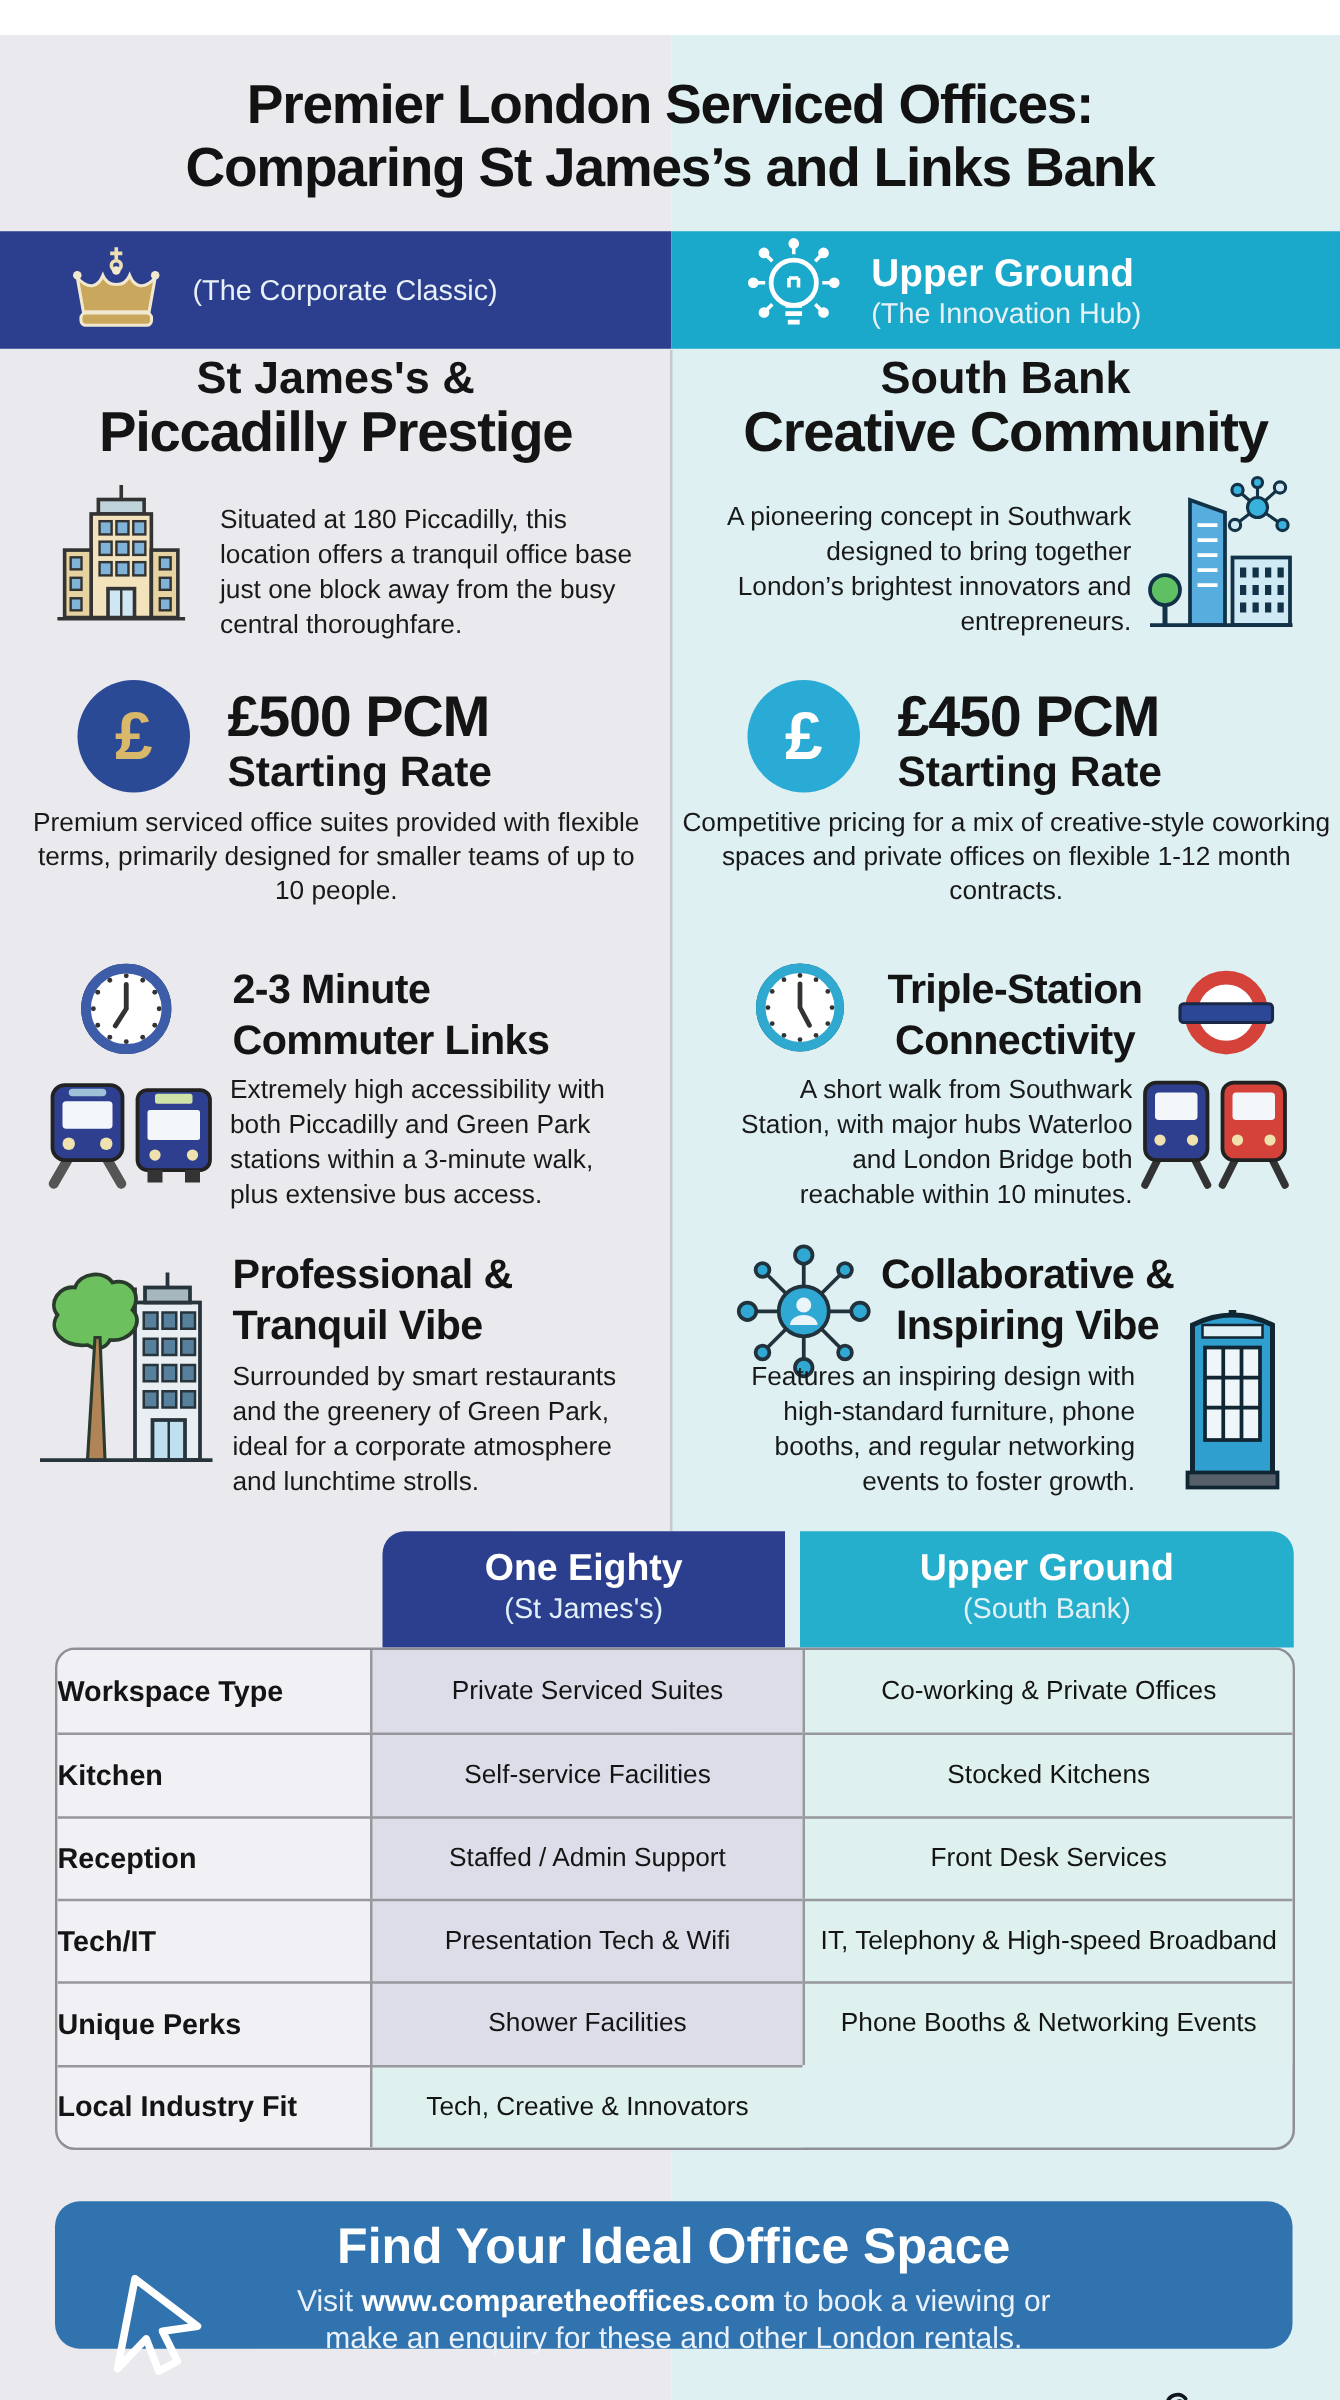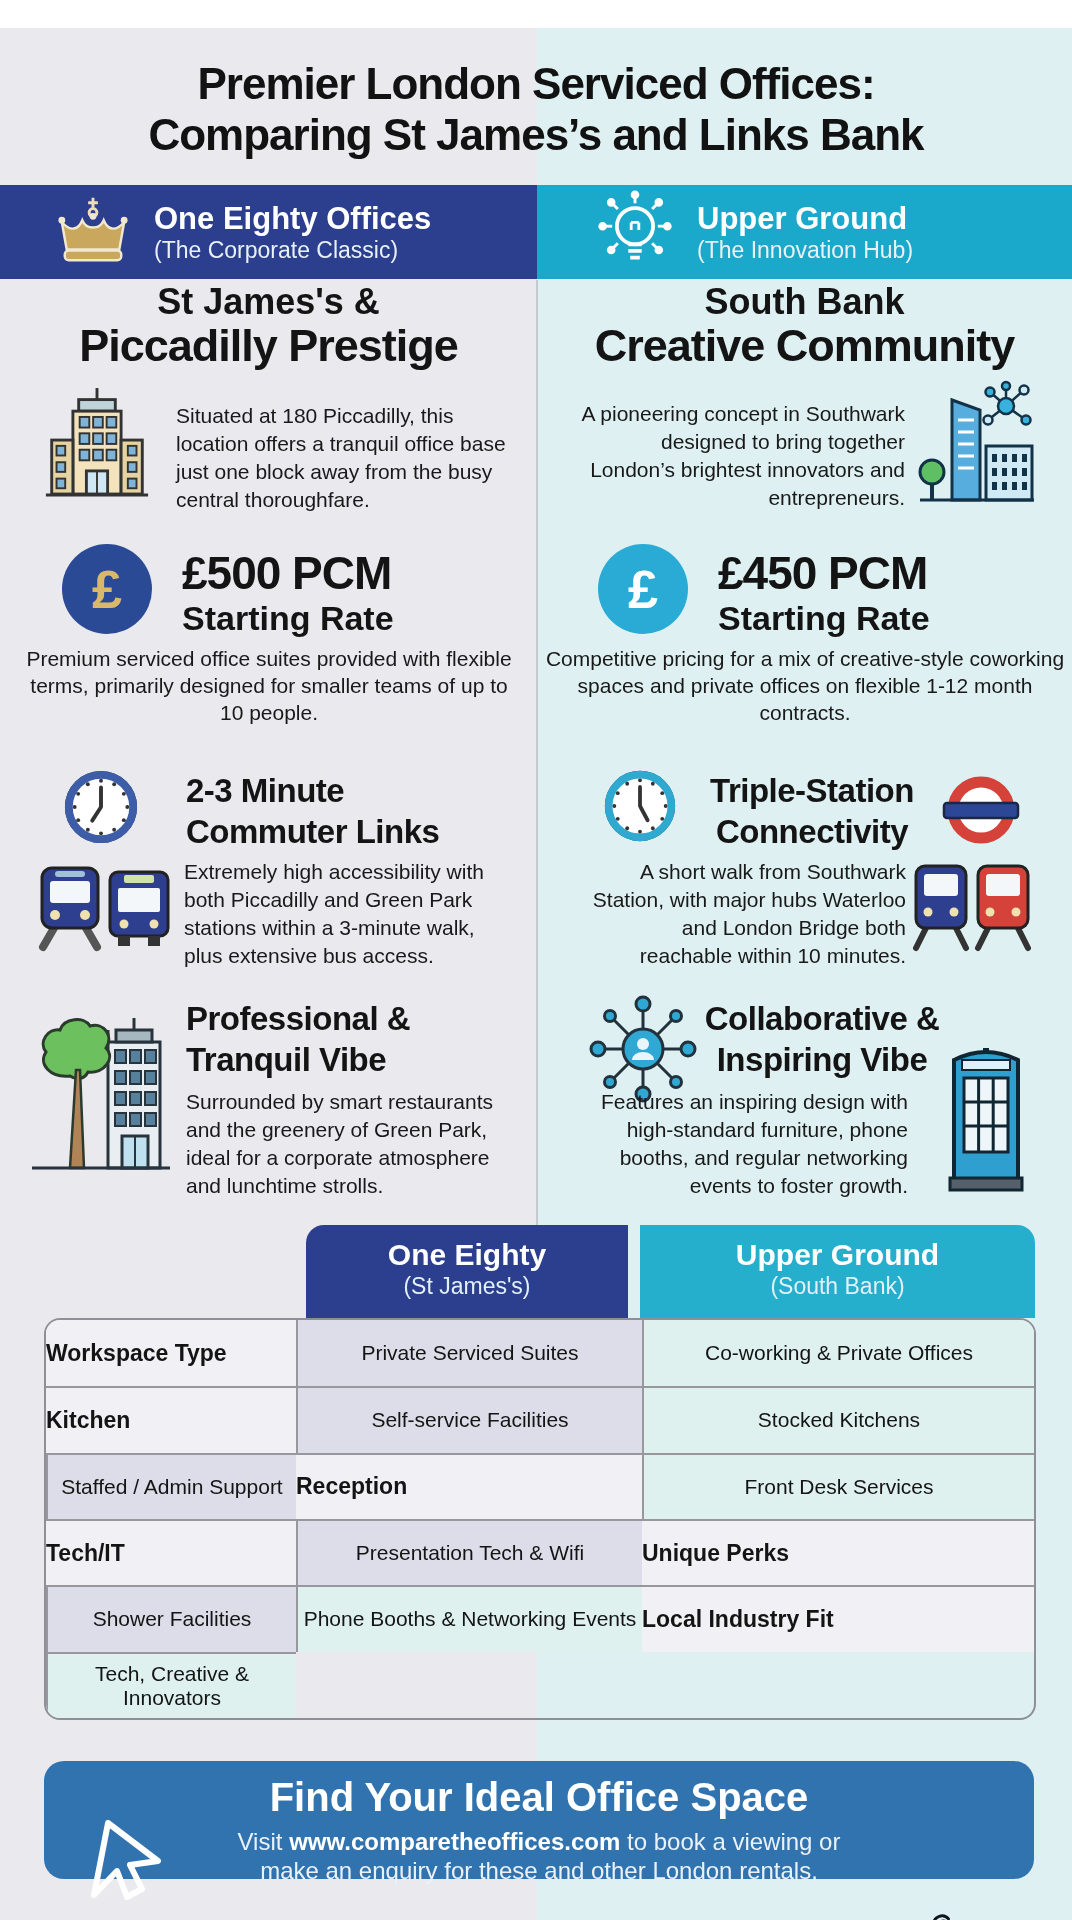--- a/index.html
+++ b/index.html
@@ -75,21 +75,20 @@
         <path d="M38 3 v10 M33 8 h10" stroke="#ecdfb2" stroke-width="3" fill="none"></path>
         <circle cx="38" cy="18" r="4" fill="none" stroke="#ecdfb2" stroke-width="3"></circle>
         <path d="M11 56 L6 28 C15 38 23 36 27 26 C31 36 45 36 49 26 C53 36 61 38 70 28 L65 56 Z" fill="#c9a75d" stroke="#f1e9cf" stroke-width="2.5"></path>
         <circle cx="6" cy="26" r="3.5" fill="#f1e9cf"></circle>
         <circle cx="38" cy="22" r="3.5" fill="#f1e9cf"></circle>
         <circle cx="70" cy="26" r="3.5" fill="#f1e9cf"></circle>
         <rect x="9" y="57" width="58" height="10" rx="4" fill="#c9a75d" stroke="#f1e9cf" stroke-width="2.5"></rect>
       </svg>
     </span>
     <div>
-      <div class="band-title">One Eighty Offices</div>
       <div class="band-sub">(The Corporate Classic)</div>
     </div>
   </div>
   <div class="band-half br">
     <span>
       <svg width="80" height="84" viewBox="0 0 84 88">
         <circle cx="42" cy="40" r="19" fill="none" stroke="#fff" stroke-width="4"></circle>
         <path d="M35 59 h14 M35 66 h14 M37 73 h10" stroke="#fff" stroke-width="4" fill="none"></path>
         <path d="M38 44 v-8 M46 44 v-8 M38 36 h8" stroke="#fff" stroke-width="3" fill="none"></path>
         <g stroke="#fff" stroke-width="3" fill="#fff">
@@ -381,26 +380,27 @@
 
 <div class="abs tbl">
   <div class="cell lab">Workspace Type</div>
   <div class="cell mid">Private Serviced Suites</div>
   <div class="cell rgt">Co-working &amp; Private Offices</div>
 
   <div class="cell lab bt">Kitchen</div>
   <div class="cell mid bt">Self-service Facilities</div>
   <div class="cell rgt bt">Stocked Kitchens</div>
 
+  <div class="cell lab bt">Reception</div>
   <div class="cell mid bt">Staffed / Admin Support</div>
-  <div class="cell lab bt">Reception</div>
   <div class="cell rgt bt">Front Desk Services</div>
 
   <div class="cell lab bt">Tech/IT</div>
   <div class="cell mid bt">Presentation Tech &amp; Wifi</div>
+  <div class="cell rgt bt">IT, Telephony &amp; High-speed Broadband</div>
 
   <div class="cell lab bt">Unique Perks</div>
   <div class="cell mid bt">Shower Facilities</div>
   <div class="cell rgt bt">Phone Booths &amp; Networking Events</div>
 
   <div class="cell lab bt">Local Industry Fit</div>
   <div class="cell rgt bt">Tech, Creative &amp; Innovators</div>
 </div>
 
 <div class="abs cta">

